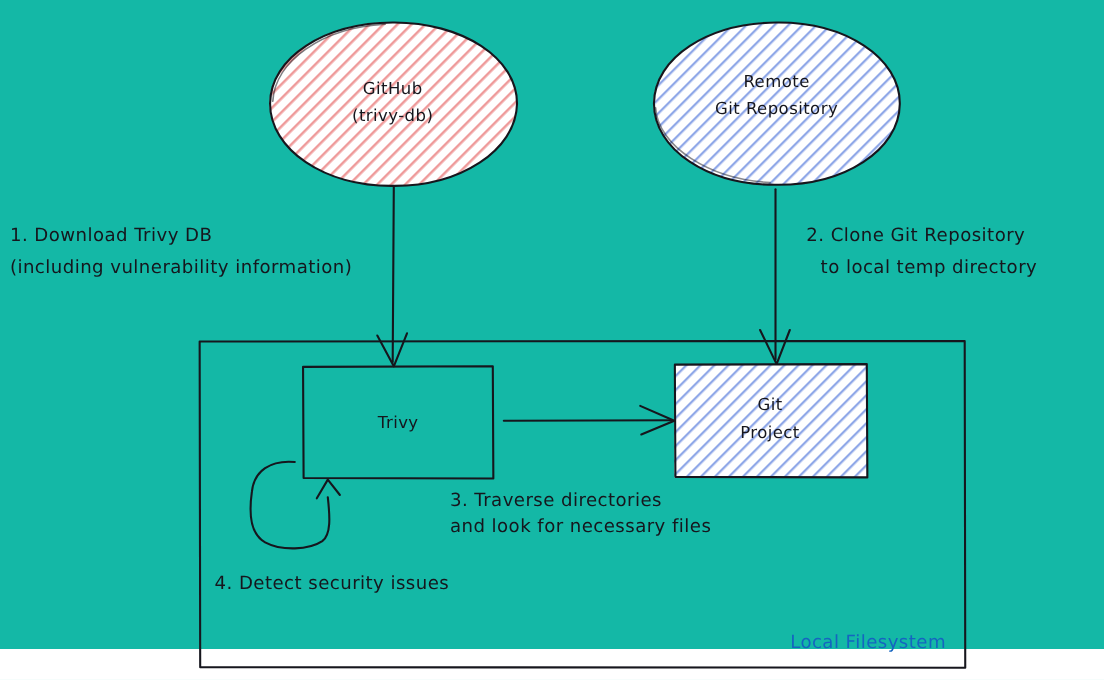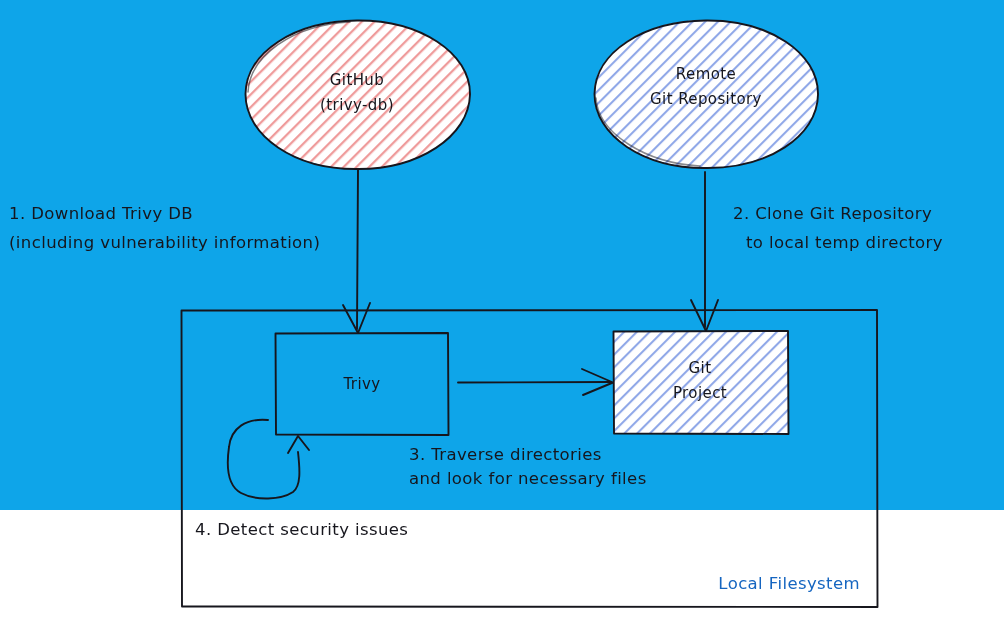--- a/index.html
+++ b/index.html
@@ -10,22 +10,22 @@
   }
   body {
     width: 1004px;
     height: 618px;
     overflow: hidden;
     font-family: "DejaVu Sans", sans-serif;
   }
   #diagram-root {
     position: relative;
     width: 1004px;
-    height: 510px;
-    background: #0ea5e9;
+    height: 590px;
+    background: #14b8a6;
   }
   svg#scene {
     position: absolute;
     top: 0;
     left: 0;
     width: 1004px;
     height: 618px;
     display: block;
   }
   

